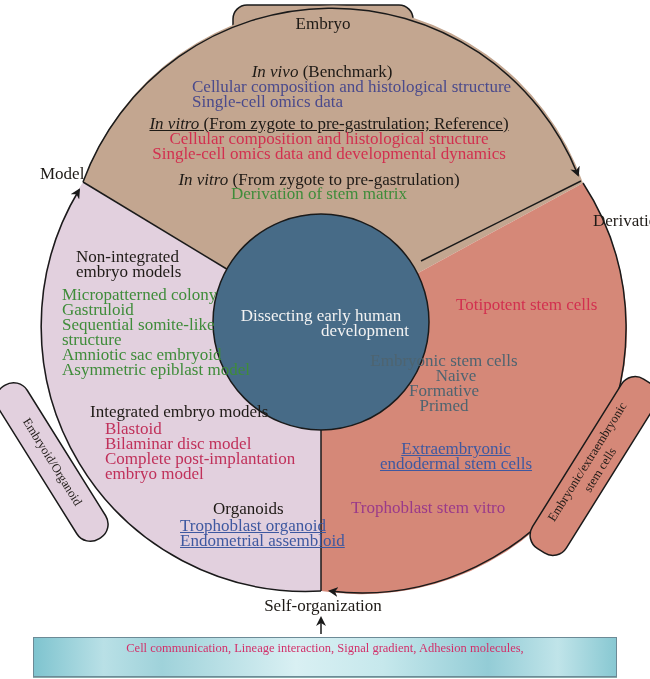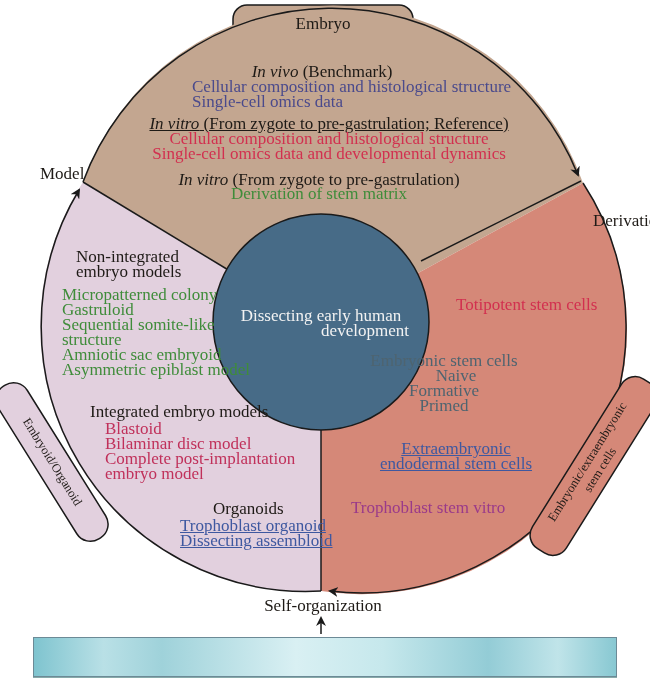--- a/index.html
+++ b/index.html
@@ -93,32 +93,33 @@
 <div class="t green" style="left:62px; top:362px;">Asymmetric epiblast model</div>
 
 <div class="t dark" style="left:90px; top:404px;">Integrated embryo models</div>
 <div class="t crimson" style="left:105px; top:421px;">Blastoid</div>
 <div class="t crimson" style="left:105px; top:436px;">Bilaminar disc model</div>
 <div class="t crimson" style="left:105px; top:451px;">Complete post-implantation</div>
 <div class="t crimson" style="left:105px; top:466px;">embryo model</div>
 
 <div class="t dark" style="left:213px; top:501px;">Organoids</div>
 <div class="t lblue" style="left:180px; top:518px;">Trophoblast organoid</div>
-<div class="t lblue" style="left:180px; top:533px;">Dissecting assembloid</div>
+<div class="t lblue" style="left:180px; top:533px;">Endometrial assembloid</div>
 
 <div class="pill-text" style="left:52px; top:462px; transform:translate(-50%,-50%) rotate(58deg);">Embryoid/Organoid</div>
 
 <div class="t red" style="left:456px; top:297px;">Totipotent stem cells</div>
 <div class="t c steel" style="left:444px; top:353px;">Embryonic stem cells</div>
 <div class="t c steel" style="left:456px; top:368px;">Naive</div>
 <div class="t c steel" style="left:444px; top:383px;">Formative</div>
 <div class="t c steel" style="left:444px; top:398px;">Primed</div>
 <div class="t c lblue" style="left:456px; top:441px;">Extraembryonic</div>
 <div class="t c lblue" style="left:456px; top:456px;">endodermal stem cells</div>
 <div class="t purple" style="left:351px; top:500px;">Trophoblast stem vitro</div>
 
 <div class="pill-text" style="left:594px; top:466px; transform:translate(-50%,-50%) rotate(-58deg);">
   <div>Embryonic/extraembryonic</div>
   <div>stem cells</div>
 </div>
 
 <div class="bottom-box">
+  <div class="bottom-text" style="top:3px;">Cell communication, Lineage interaction, Signal gradient, Adhesion molecules,</div>
 </div>
 
 </body></html>

